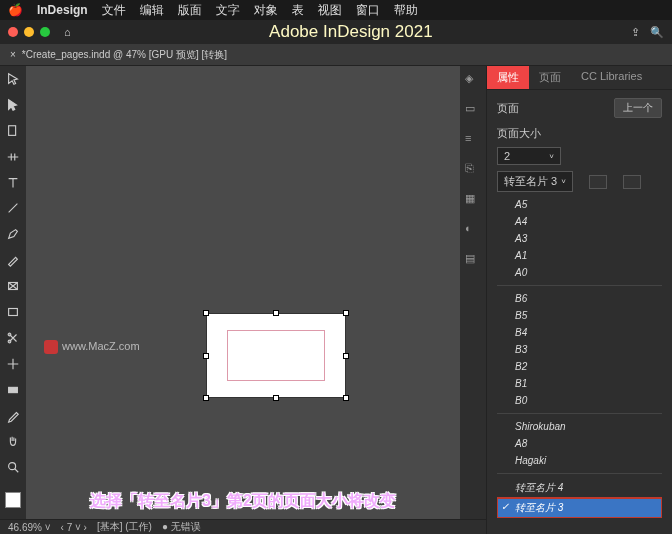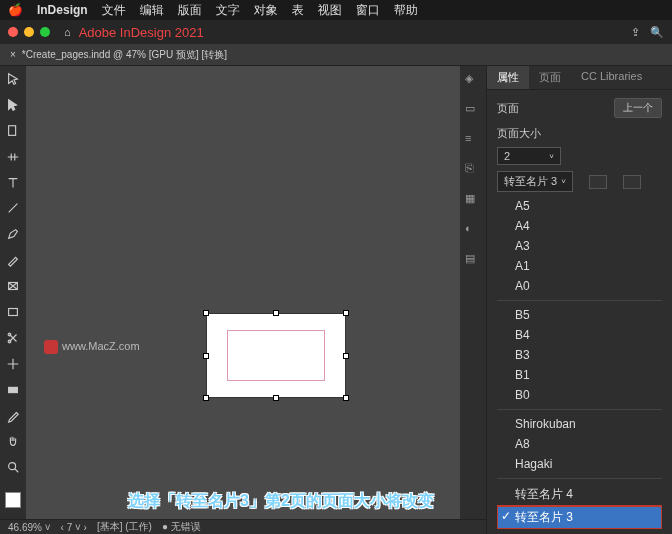--- a/index.html
+++ b/index.html
@@ -7,21 +7,21 @@
 .mac-menubar{height:20px;background:#1a1a1a;display:flex;align-items:center;padding:0 8px;gap:14px;}
 .mac-menubar span{font-size:12px;color:#ddd;}
 .apple{font-size:13px;}
 .appname{font-weight:600;}
 .titlebar{height:24px;background:#262626;display:flex;align-items:center;padding:0 8px;gap:8px;}
 .traffic{display:flex;gap:6px;}
 .dot{width:10px;height:10px;border-radius:50%;}
 .red{background:#ff5f56;}
 .yellow{background:#ffbd2e;}
 .green{background:#27c93f;}
-.title{flex:1;font-size:13px;color:#ef4444;}
+.title{flex:1;text-align:center;font-size:17px;color:#fef9c3;}
 .titlebar-icons{display:flex;gap:10px;align-items:center;}
 .doctab{height:22px;background:#3a3a3a;display:flex;align-items:center;padding:0 10px;border-bottom:1px solid #222;}
 .doctab span{font-size:10px;color:#ccc;}
 .main{display:flex;height:468px;}
 .left-tools{width:26px;background:#2e2e2e;display:flex;flex-direction:column;align-items:center;padding-top:4px;gap:8px;}
 .tool{width:18px;height:18px;display:flex;align-items:center;justify-content:center;color:#ccc;}
 .tool svg{width:14px;height:14px;stroke:#ccc;fill:none;stroke-width:1.3;}
 .colorswatch{width:16px;height:16px;border:1px solid #888;margin-top:8px;}
 .canvas{flex:1;background:#4a4a4a;position:relative;}
 .page{position:absolute;left:180px;top:247px;width:140px;height:85px;background:#fff;border:1px solid #333;}
@@ -30,37 +30,37 @@
 .h-tl{left:-4px;top:-4px;}.h-tr{right:-4px;top:-4px;}.h-bl{left:-4px;bottom:-4px;}.h-br{right:-4px;bottom:-4px;}
 .h-tm{left:50%;top:-4px;margin-left:-3px;}.h-bm{left:50%;bottom:-4px;margin-left:-3px;}
 .h-ml{left:-4px;top:50%;margin-top:-3px;}.h-mr{right:-4px;top:50%;margin-top:-3px;}
 .watermark{position:absolute;left:18px;top:272px;color:#fff;font-size:13px;opacity:.85;}
 .watermark-icon{display:inline-block;width:14px;height:14px;background:#d33;border-radius:3px;margin-right:4px;vertical-align:middle;}
 .right-strip{width:26px;background:#2e2e2e;display:flex;flex-direction:column;align-items:center;padding-top:6px;gap:14px;}
 .right-strip .ri{width:16px;height:16px;color:#999;}
 .panel{width:186px;background:#2e2e2e;border-left:1px solid #222;display:flex;flex-direction:column;}
 .panel-tabs{display:flex;height:24px;border-bottom:1px solid #222;}
 .panel-tab{padding:4px 10px;font-size:11px;color:#999;}
-.panel-tab.active{color:#fff;background:#404040;}
+.panel-tab.active{color:#fff;background:#ef4444;}
 .panel-body{padding:8px 10px;}
 .row{display:flex;align-items:center;justify-content:space-between;margin-bottom:8px;}
 .label{font-size:11px;color:#ccc;}
 .btn-sm{padding:2px 8px;background:#444;border:1px solid #555;border-radius:2px;font-size:10px;}
 .sel{display:flex;align-items:center;background:#222;border:1px solid #555;padding:2px 6px;font-size:10px;width:64px;justify-content:space-between;}
 .dropdown-head{display:flex;gap:16px;align-items:center;margin:4px 0;}
 .dd{background:#222;border:1px solid #555;padding:2px 6px;font-size:10px;display:flex;align-items:center;gap:4px;}
 .dd-chev{font-size:8px;}
 .icon-btn{width:18px;height:14px;background:#333;border:1px solid #555;}
 .options{max-height:340px;overflow:hidden;}
-.opt{padding:3px 4px 3px 18px;font-size:12px;color:#ddd;position:relative;}
+.opt{padding:3px 4px 3px 18px;font-size:10px;color:#ddd;position:relative;font-style:italic;}
 .opt.sel-opt{background:#3a75c4;color:#fff;outline:2px solid #c0392b;outline-offset:-1px;}
 .opt.sel-opt::before{content:"✓";position:absolute;left:4px;}
 .statusbar{position:absolute;bottom:0;left:0;right:186px;height:15px;background:#2e2e2e;border-top:1px solid #222;display:flex;align-items:center;padding:0 8px;gap:10px;}
 .statusbar span{font-size:10px;color:#bbb;}
-.caption{position:absolute;bottom:22px;left:90px;right:200px;text-align:center;font-size:16px;font-weight:700;color:#7dd3fc;text-shadow:1px 1px 0 #fff,-1px -1px 0 #fff,1px -1px 0 #fff,-1px 1px 0 #fff;}
+.caption{position:absolute;bottom:22px;left:90px;right:200px;text-align:left;font-size:16px;font-weight:700;color:#f0abfc;text-shadow:1px 1px 0 #fff,-1px -1px 0 #fff,1px -1px 0 #fff,-1px 1px 0 #fff;}
 .divider{height:1px;background:#444;margin:4px 0;}
 </style>
 </head>
 <body>
 
 <div class="mac-menubar">
   <span class="apple">🍎</span>
   <span class="appname">InDesign</span>
   <span>文件</span>
   <span>编辑</span>
@@ -234,23 +234,25 @@
         <div class="icon-btn"></div>
         <div class="icon-btn"></div>
       </div>
       <div class="options" id="opts">
           <div class="opt">A5</div>
           <div class="opt">A4</div>
           <div class="opt">A3</div>
           <div class="opt">A1</div>
           <div class="opt">A0</div>
           <div class="divider"></div>
+          <div class="opt">B6</div>
           <div class="opt">B5</div>
           <div class="opt">B4</div>
           <div class="opt">B3</div>
+          <div class="opt">B2</div>
           <div class="opt">B1</div>
           <div class="opt">B0</div>
           <div class="divider"></div>
           <div class="opt">Shirokuban</div>
           <div class="opt">A8</div>
           <div class="opt">Hagaki</div>
           <div class="divider"></div>
           <div class="opt">转至名片 4</div>
           <div class="opt sel-opt">转至名片 3</div>
         </div>

